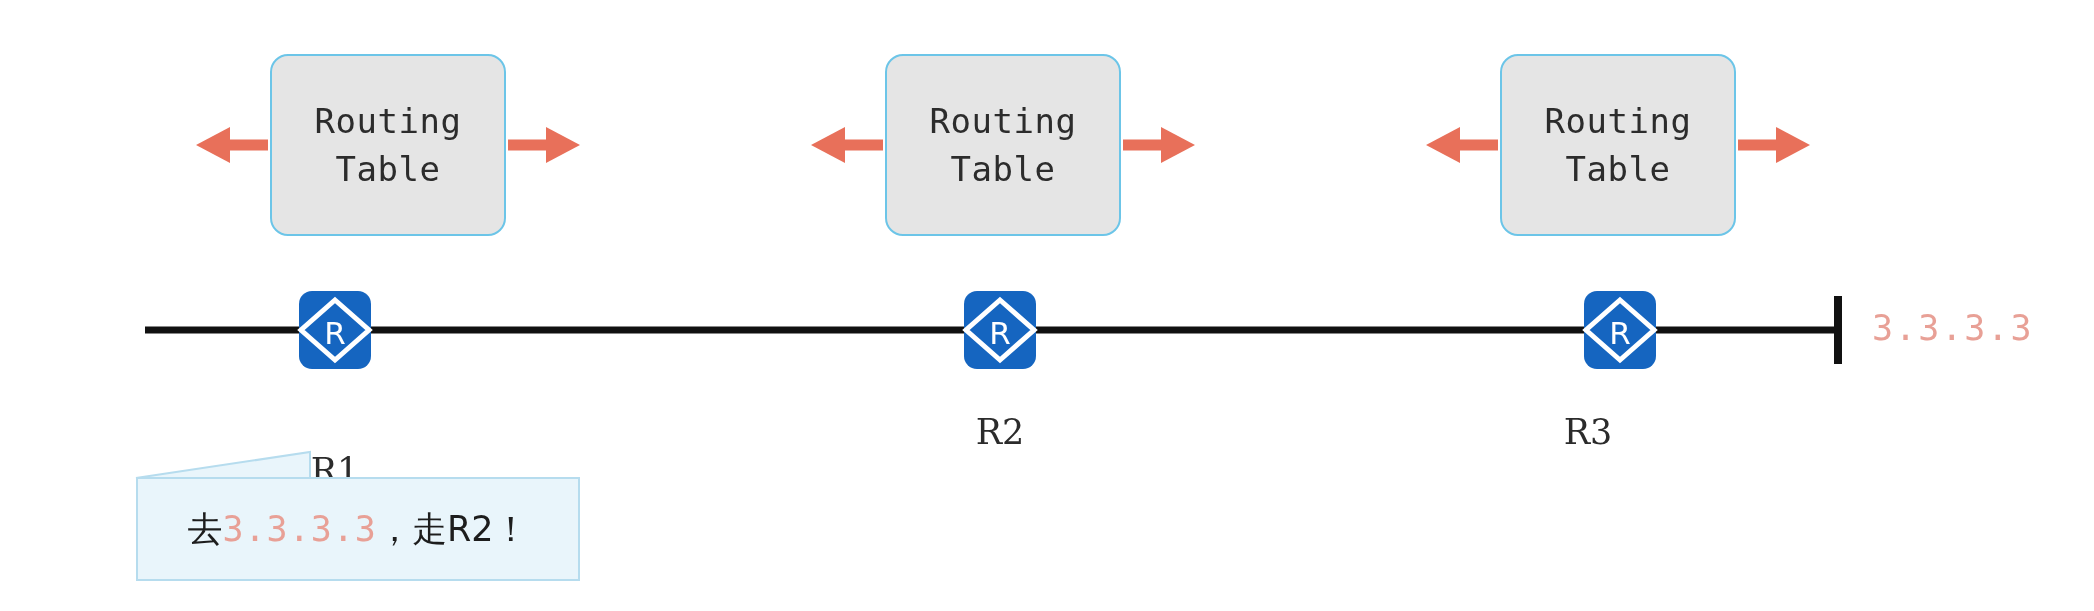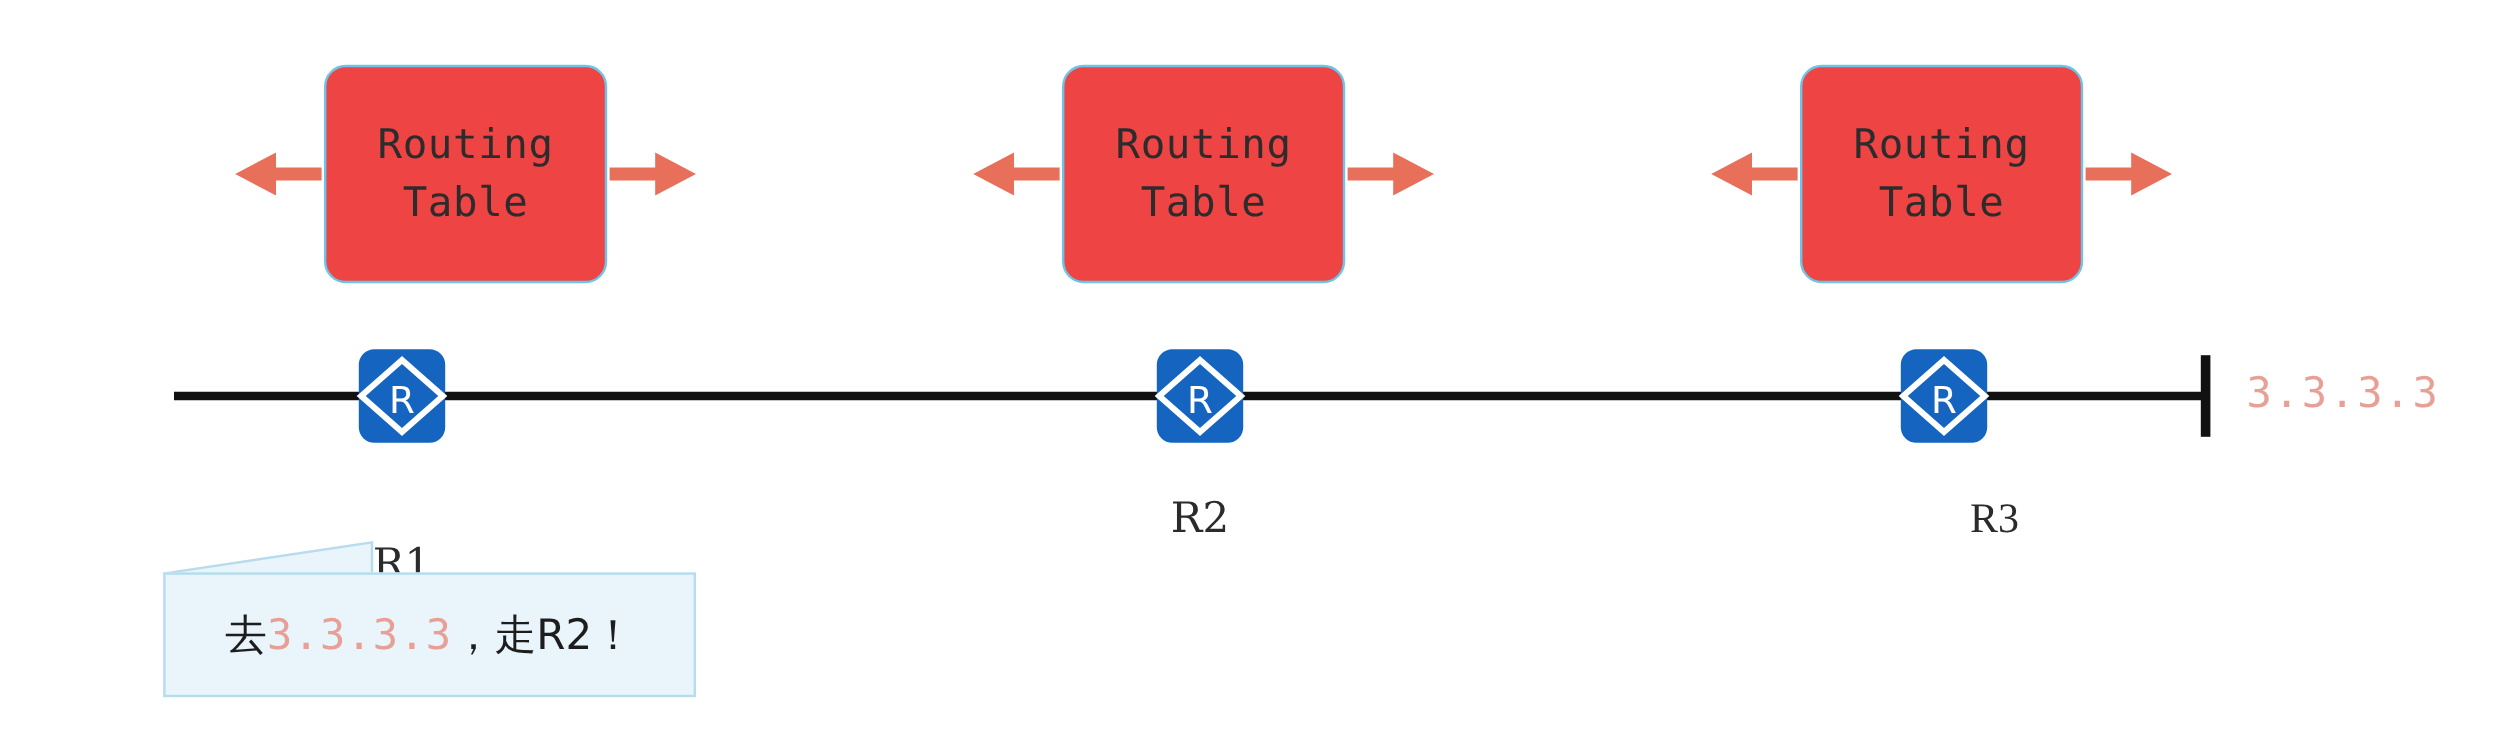--- a/index.html
+++ b/index.html
@@ -25,21 +25,21 @@
     width: 2094px;
     height: 611px;
   }
 
   
   .rt-box {
     position: absolute;
     width: 236px;
     height: 182px;
     box-sizing: border-box;
-    background: #ef4444;
+    background: #e5e5e5;
     border: 2.5px solid #6cc5e8;
     border-radius: 18px;
     display: flex;
     flex-direction: column;
     align-items: center;
     justify-content: center;
     line-height: 1.42;
   }
   .rt-line {
     font-family: "DejaVu Sans Mono", "Liberation Mono", monospace;
@@ -176,21 +176,21 @@
 
   <div class="rt-box" style="left:1500px; top:54px;">
     <div class="rt-line">Routing</div>
     <div class="rt-line">Table</div>
   </div>
 
   <div class="router-label" style="left:275px; top:412px;margin-top:39px;">R1</div>
 
   <div class="router-label" style="left:940px; top:412px;">R2</div>
 
-  <div class="router-label" style="left:1602px; top:412px;font-family:Liberation Serif, serif;">R3</div>
+  <div class="router-label" style="left:1528px; top:412px;">R3</div>
 
   <div class="dest-ip" style="left:1872px; top:308px;">3.3.3.3</div>
 
   <div class="callout-body">
     <div class="callout-text">
       <span>去</span><span class="ip">3.3.3.3</span><span>，走R2！</span>
     </div>
   </div>
 
 </div>

